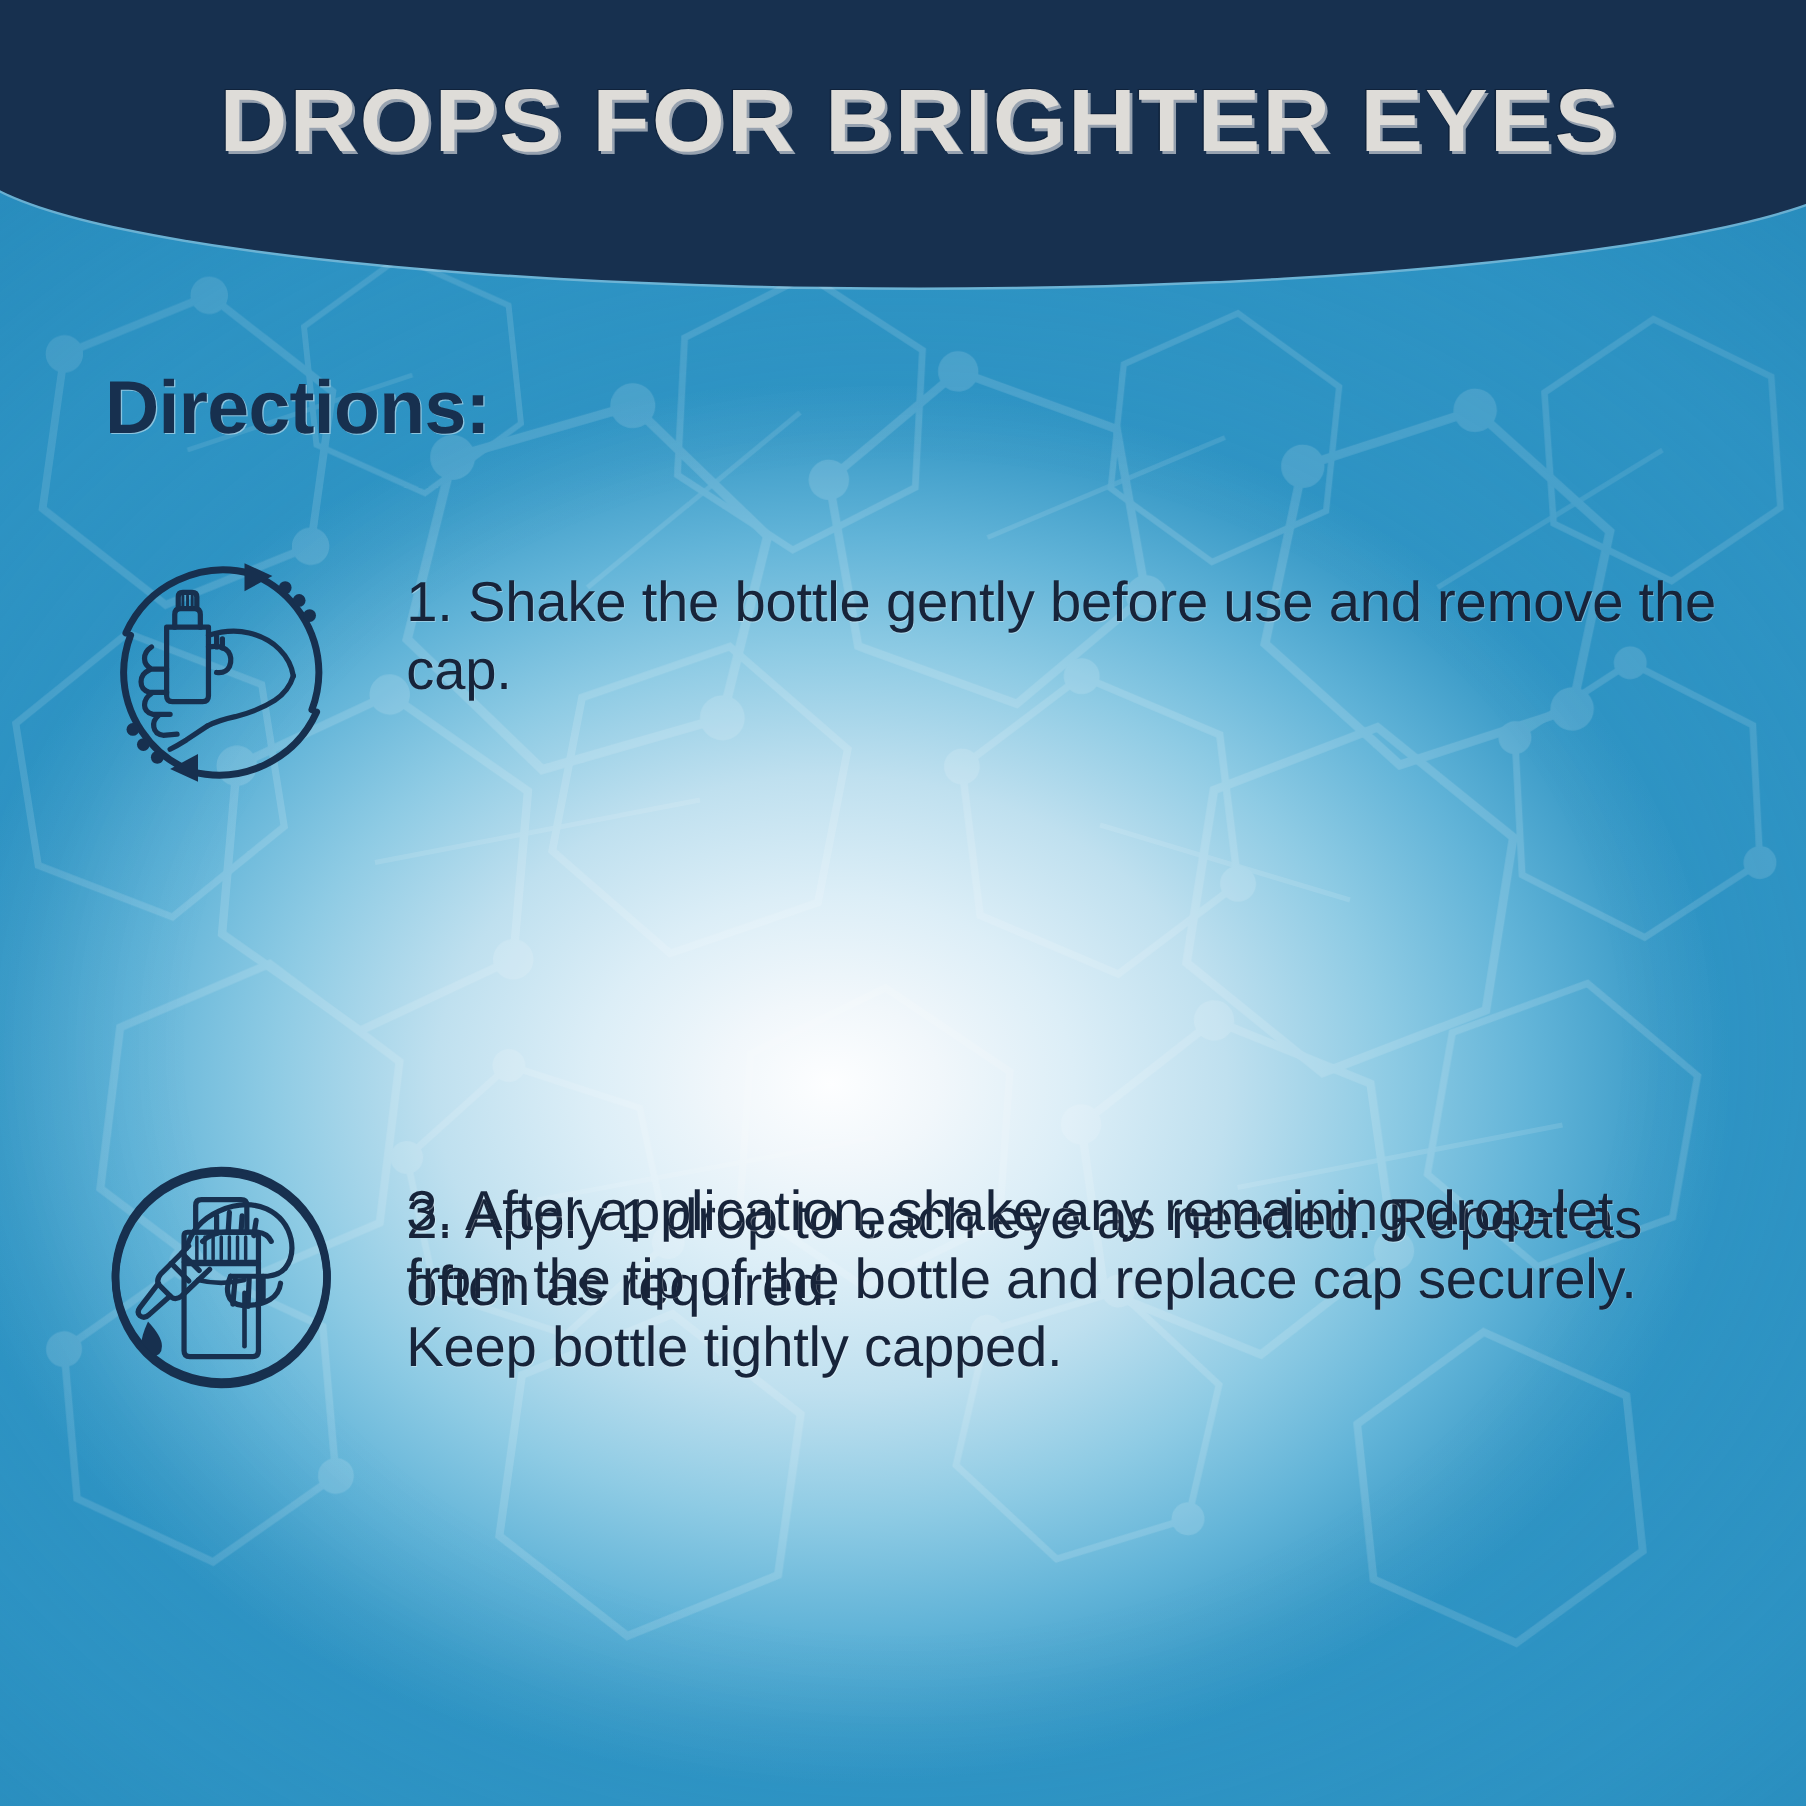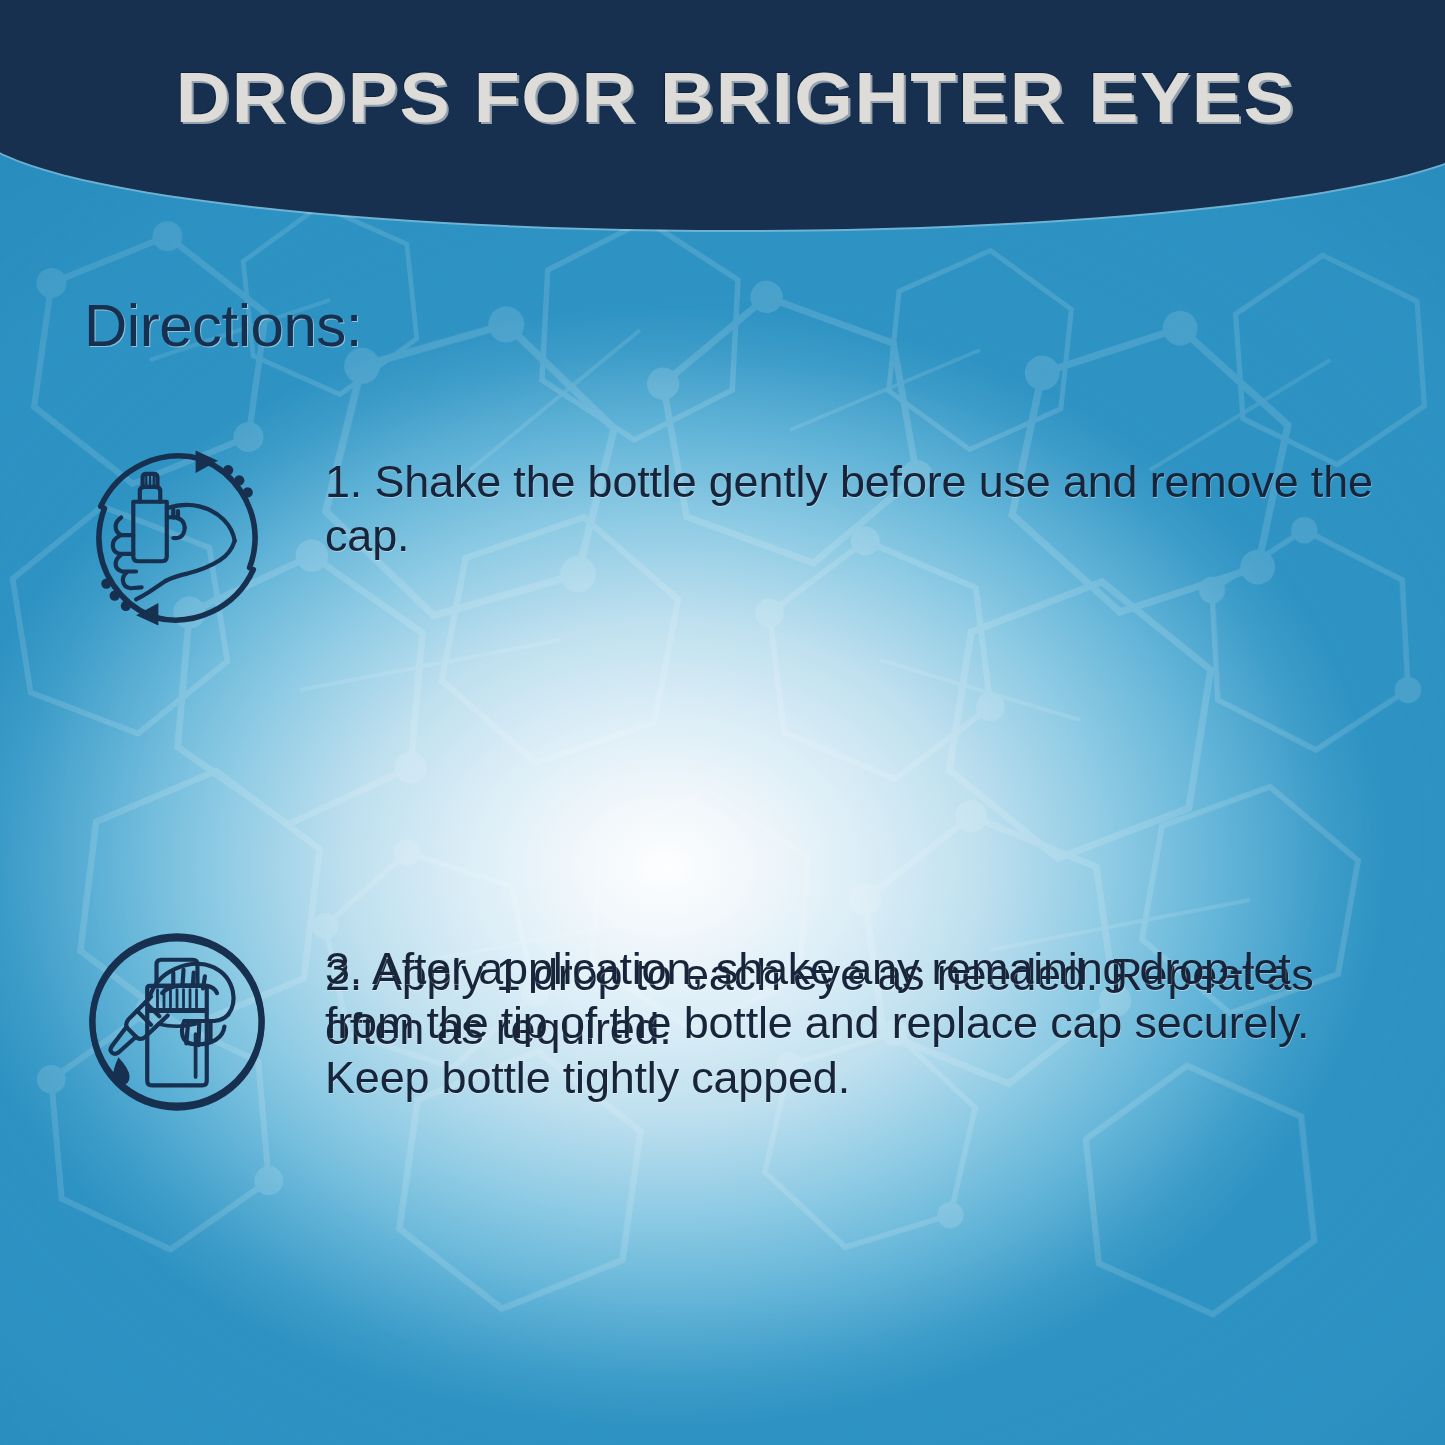--- a/index.html
+++ b/index.html
@@ -85,21 +85,21 @@
       -1px -1px 0 rgba(10,24,44,0.55);
     white-space: nowrap;
   }
 
   
   .directions-heading {
     position: absolute;
     left: 84px;
     top: 291px;
     font-size: 60px;
-    font-weight: 400;
+    font-weight: 700;
     color: #17304f;
     letter-spacing: -0.5px;
     text-shadow: 1px 1px 0 rgba(255,255,255,0.45);
     text-align: center;
   }
 
   
   .steps {
     position: absolute;
     left: 0;

